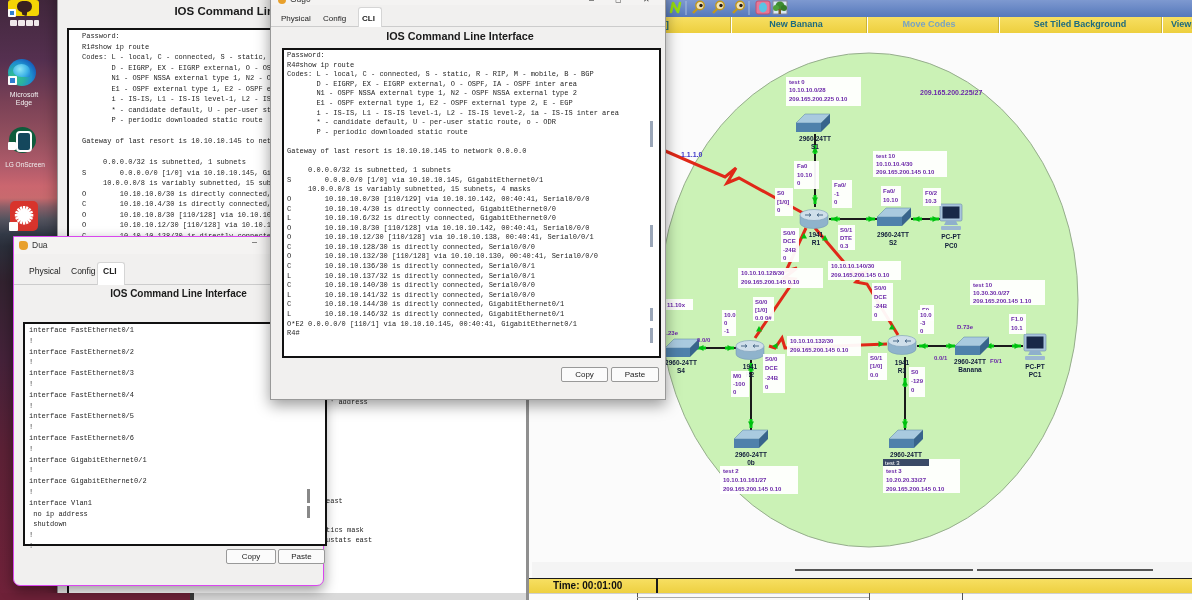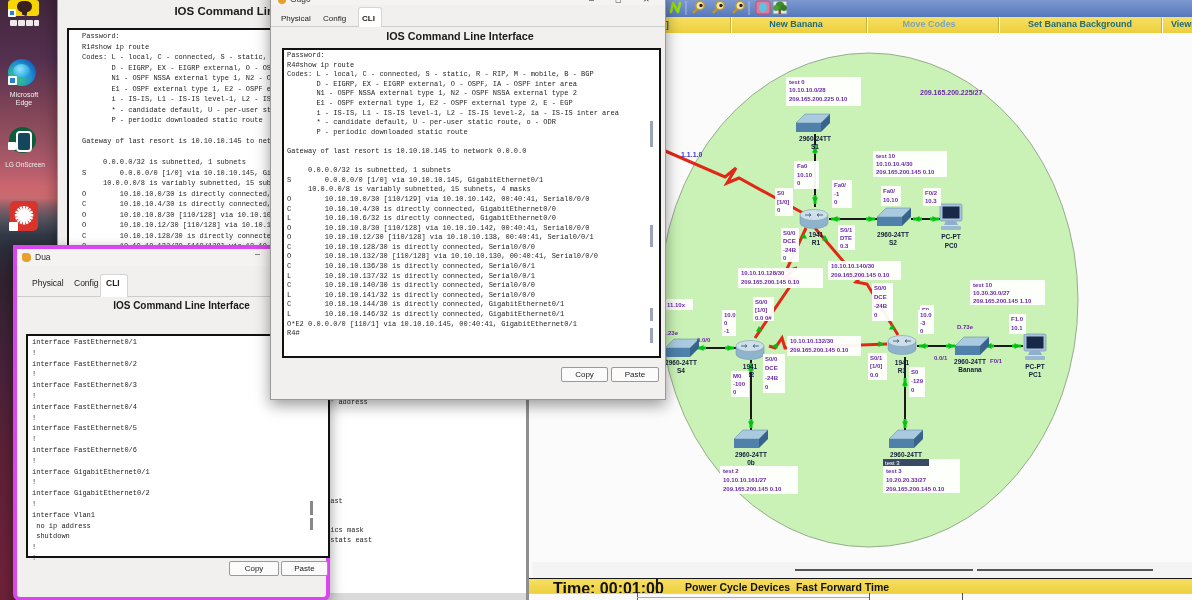--- a/index.html
+++ b/index.html
@@ -106,21 +106,21 @@
       <rect x="246.5" y="9" width="2.5" height="5" fill="#7a5a28"></rect>
     </svg>
   </div>
   <div class="abs" id="ptyellow1" style="left:3px;top:17px;width:663px;height:16px;background:linear-gradient(180deg,#f7df62,#edcf3e);border-bottom:1px solid #b9a227">
     <span class="abs" style="left:109px;top:2px;width:40px;font-size:9.5px;font-weight:bold;color:#1e6b7e">[Root]</span>
     <span class="abs" style="left:198px;top:0;width:1px;height:16px;background:#c9b23a;border-right:1px solid #fff"></span>
     <span class="abs" style="left:214px;top:2px;width:100px;text-align:center;font-size:9px;font-weight:bold;color:#1e6b7e">New Banana</span>
     <span class="abs" style="left:334px;top:0;width:1px;height:16px;background:#c9b23a;border-right:1px solid #fff"></span>
     <span class="abs" style="left:347px;top:2px;width:100px;text-align:center;font-size:9px;font-weight:bold;color:#7aa4c0">Move Codes</span>
     <span class="abs" style="left:466px;top:0;width:1px;height:16px;background:#c9b23a;border-right:1px solid #fff"></span>
-    <span class="abs" style="left:478px;top:2px;width:140px;text-align:center;font-size:9px;font-weight:bold;color:#1e6b7e">Set Banana Background</span>
+    <span class="abs" style="left:478px;top:2px;width:140px;text-align:center;font-size:9px;font-weight:bold;color:#1e6b7e">Set Tiled Background</span>
     <span class="abs" style="left:629px;top:0;width:1px;height:16px;background:#c9b23a;border-right:1px solid #fff"></span>
     <span class="abs" style="left:639px;top:2px;width:60px;font-size:9px;font-weight:bold;color:#1e6b7e">Viewport</span>
   </div>
   <div class="abs" id="ptcanvas" style="left:3px;top:33px;width:663px;height:529px;background:#fbfbfb">
   <svg width="663" height="529" viewBox="0 0 663 529" font-family="Liberation Sans, sans-serif">
     <defs>
       <g id="sw">
         <polygon points="0,9 9,0 34,0 25,9" fill="#a9cadf" stroke="#5580a0" stroke-width="0.5"></polygon>
         <rect x="0" y="9" width="25" height="9" fill="#4f81ab"></rect>
         <polygon points="25,9 34,0 34,9 25,18" fill="#38648c"></polygon>
@@ -338,35 +338,34 @@
     <text class="lbl" x="354" y="440">test 3</text>
             <text class="lbl" x="354" y="449">10.20.20.33/27</text>
             <text class="lbl" x="354" y="458">209.165.200.145 0.10</text>
     </g>
   </svg>
   </div>
   <div class="abs" id="ptscroll" style="left:3px;top:562px;width:663px;height:16px;background:#f4f4f4"></div>
   <div class="abs" style="left:266px;top:569px;width:178px;height:2px;background:#555"></div>
   <div class="abs" style="left:448px;top:569px;width:176px;height:2px;background:#555"></div>
   <div class="abs" id="ptyellow2" style="left:0;top:578px;width:666px;height:15px;background:linear-gradient(180deg,#f7df62,#edcf3e);border-top:1px solid #1a1a1a"></div>
-  <div class="abs" style="left:24px;top:580px;width:120px;font-size:16px;font-weight:bold;color:#111">Time: 00:01:00</div>
+  <div class="abs" style="left:24px;top:580px;width:120px;font-size:10px;font-weight:bold;color:#111">Time: 00:01:00</div>
   <div class="abs" style="left:127px;top:578px;width:2px;height:15px;background:#1a1a1a"></div>
-  <div class="abs" style="left:156px;top:581px;width:300px;font-size:10.5px;font-weight:bold;color:#111">Power Cycle Devices&nbsp;&nbsp;Fast Forward Time</div>
   <div class="abs" style="left:0;top:593px;width:666px;height:7px;background:#fafafa;border-top:1px solid #cfcfcf"></div>
   <div class="abs" style="left:108px;top:593px;width:1px;height:7px;background:#555"></div>
   <div class="abs" style="left:340px;top:593px;width:1px;height:7px;background:#555"></div>
   <div class="abs" style="left:433px;top:593px;width:1px;height:7px;background:#555"></div>
   <div class="abs" style="left:108px;top:597px;width:232px;height:1px;background:#aaa"></div>
 </div>
 
 <div class="abs" style="left:0;top:593px;width:190px;height:7px;background:#6e2138;z-index:2"></div>
 <div class="abs" style="left:190px;top:593px;width:4px;height:7px;background:#3a3a3a;z-index:2"></div>
 <div class="abs" style="left:194px;top:593px;width:332px;height:7px;background:#dadada;z-index:2"></div>
 
-<div class="win" id="winC" style="left:13px;top:245px;width:309px;height:348px;border:4px solid #d946ef;border-radius:0 0 7px 7px;z-index:3">
+<div class="win" id="winC" style="left:13px;top:236px;width:309px;height:348px;border:1px solid #d946ef;border-radius:0 0 7px 7px;z-index:3">
   <div class="abs" style="left:0;top:0;width:309px;height:17px;background:#f4f3f2">
     <span class="abs" style="left:5px;top:4px;width:9px;height:9px;background:#e8a02c;border-radius:2px 4px 4px 4px"></span>
     <span class="abs" style="left:18px;top:3px;font-size:8.5px;color:#333">Dua</span>
     <span class="abs" style="left:238px;top:0px;font-size:9px;color:#444">–</span>
   </div>
   <div class="abs" style="left:0;top:17px;width:309px;height:30px;background:#f1f0ef;border-bottom:1px solid #ccc">
     <span class="abs" style="left:83px;top:8px;width:26px;height:22px;background:#fff;border:1px solid #d5d5d5;border-bottom:none;border-radius:3px 3px 0 0"></span>
     <span class="abs" style="left:15px;top:12px;font-size:8.5px;color:#222">Physical</span>
     <span class="abs" style="left:57px;top:12px;font-size:8.5px;color:#222">Config</span>
     <span class="abs" style="left:89px;top:12px;font-size:8.5px;color:#222;font-weight:bold">CLI</span>

